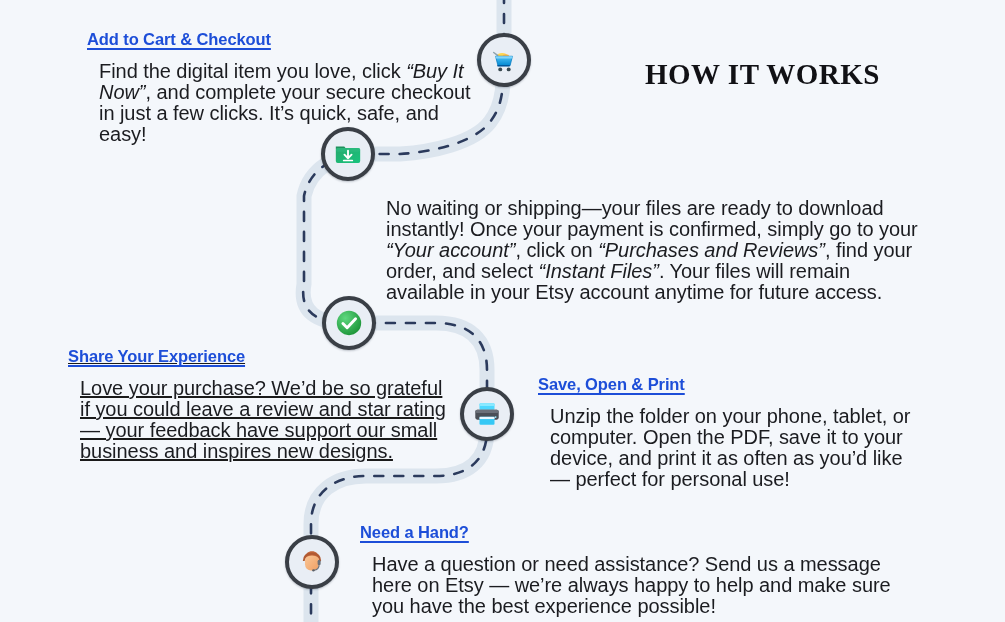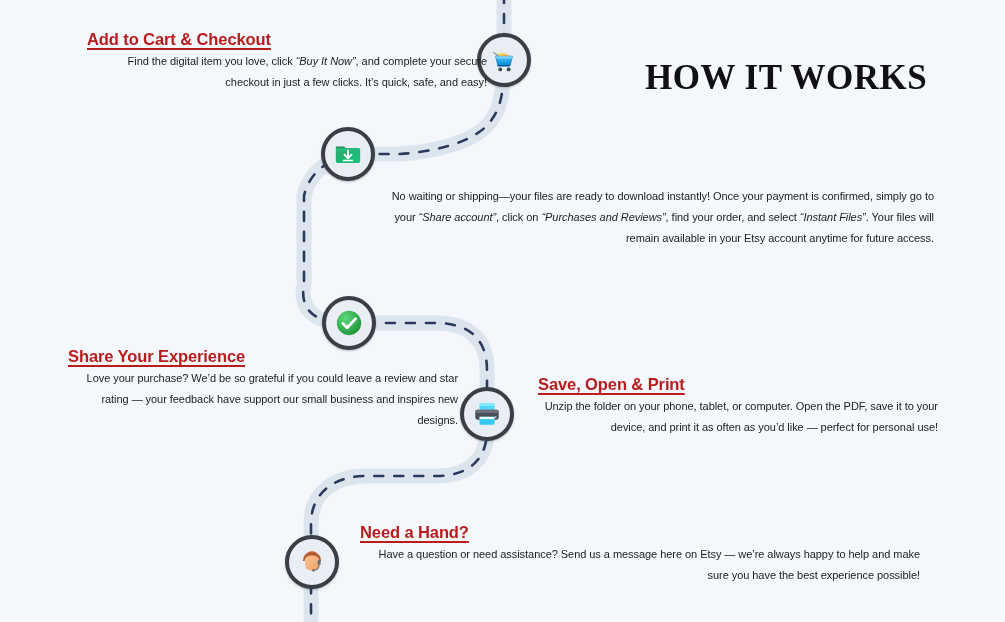--- a/index.html
+++ b/index.html
@@ -11,44 +11,43 @@
     position:relative;
     color:#1a1a1a;
   }
   .road{position:absolute;left:0;top:0;width:1005px;height:622px;pointer-events:none;}
 
   .title{
     position:absolute;
     left:645px;top:58px;
     font-family:"Liberation Serif", serif;
     font-weight:bold;
-    font-size:35px;
+    font-size:29px;
     letter-spacing:.5px;
     color:#111115;
     white-space:nowrap;
   }
 
   .block{position:absolute;}
   .block h3{
     margin:0 0 2px 0;
     font-size:16.5px;
     font-weight:bold;
     letter-spacing:-0.1px;
-    color:#b91c1c;
+    color:#1d4ed8;
     text-decoration:underline;
     text-underline-offset:3px;
     text-decoration-thickness:2px;
   }
   .block p{
-    margin:0;
-    font-size:11px;
+    margin:12px;
+    font-size:20px;
     line-height:21px;
     color:#1b1c20;
     letter-spacing:-0.05px;
-    text-align:right;
   }
   .block p i{font-style:italic;}
 
   
   .node{
     position:absolute;
     border-radius:50%;
     background:#e9eef5;
     border:4px solid #3a3f46;
     box-sizing:border-box;
@@ -58,21 +57,21 @@
   .node svg{display:block;}
 
   .n1{left:477px;top:33px;width:54px;height:54px;}
   .n2{left:321px;top:127px;width:54px;height:54px;}
   .n3{left:322px;top:296px;width:54px;height:54px;}
   .n4{left:460px;top:387px;width:54px;height:54px;}
   .n5{left:285px;top:535px;width:54px;height:54px;}
 
   .b1{left:87px;top:30px;width:400px;}
   .b2{left:374px;top:186px;width:560px;}
-  .b3{left:68px;top:347px;width:390px;}
+  .b3{left:68px;top:347px;width:390px;text-decoration:underline;}
   .b4{left:538px;top:375px;width:400px;}
   .b5{left:360px;top:523px;width:560px;}
 </style>
 </head>
 <body>
 
 <svg class="road" viewBox="0 0 1005 622" xmlns="http://www.w3.org/2000/svg">
   <defs>
     <path id="routeline" fill="none" d="M504,-6
          L504,36
@@ -182,21 +181,21 @@
   </svg>
   </span>
 </div>
 
 <div class="block b1">
   <h3>Add to Cart &amp; Checkout</h3>
   <p>Find the digital item you love, click <i>“Buy It Now”</i>, and complete your secure checkout in just a few clicks. It’s quick, safe, and easy!</p>
 </div>
 
 <div class="block b2">
-  <p>No waiting or shipping—your files are ready to download instantly! Once your payment is confirmed, simply go to your <i>“Share account”</i>, click on <i>“Purchases and Reviews”</i>, find your order, and select <i>“Instant Files”</i>. Your files will remain available in your Etsy account anytime for future access.</p>
+  <p>No waiting or shipping—your files are ready to download instantly! Once your payment is confirmed, simply go to your <i>“Your account”</i>, click on <i>“Purchases and Reviews”</i>, find your order, and select <i>“Instant Files”</i>. Your files will remain available in your Etsy account anytime for future access.</p>
 </div>
 
 <div class="block b3">
   <h3>Share Your Experience</h3>
   <p>Love your purchase? We’d be so grateful if you could leave a review and star rating — your feedback have support our small business and inspires new designs.</p>
 </div>
 
 <div class="block b4">
   <h3>Save, Open &amp; Print</h3>
   <p>Unzip the folder on your phone, tablet, or computer. Open the PDF, save it to your device, and print it as often as you’d like — perfect for personal use!</p>

